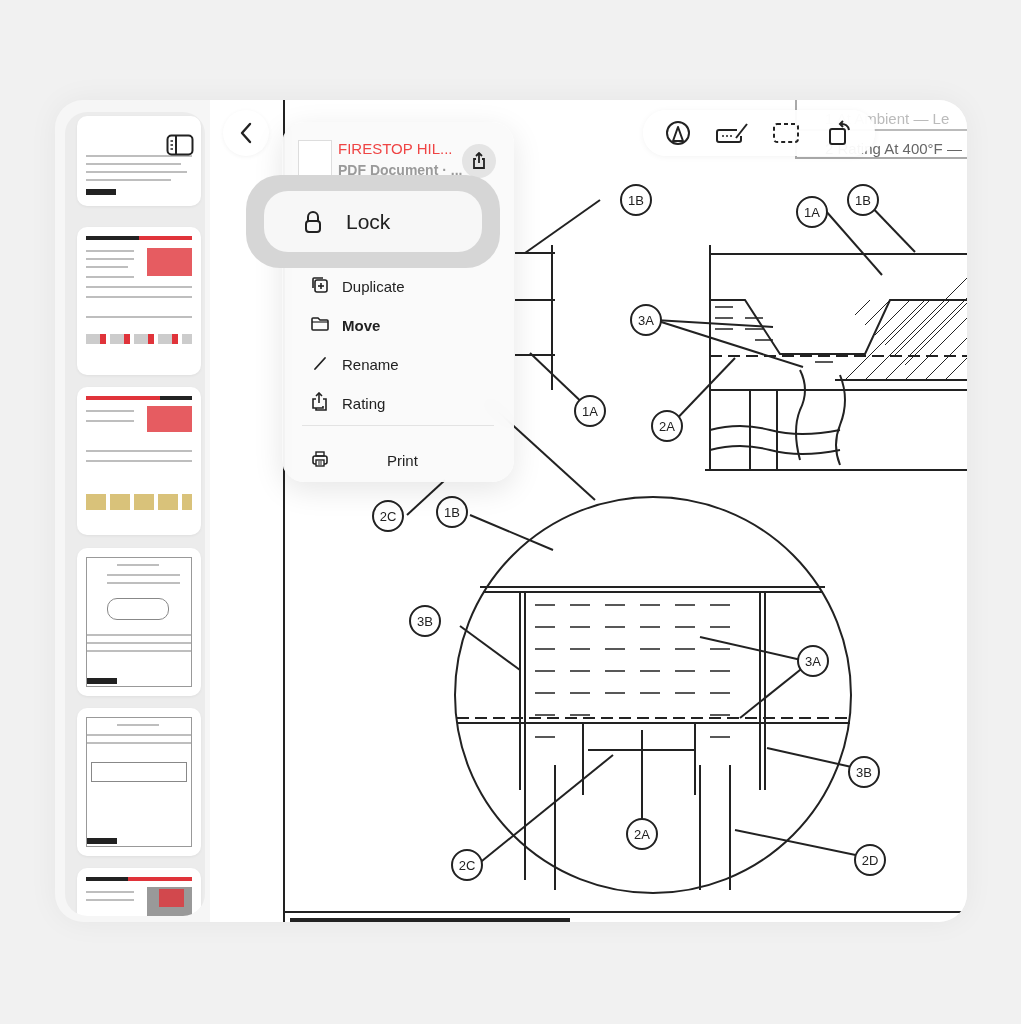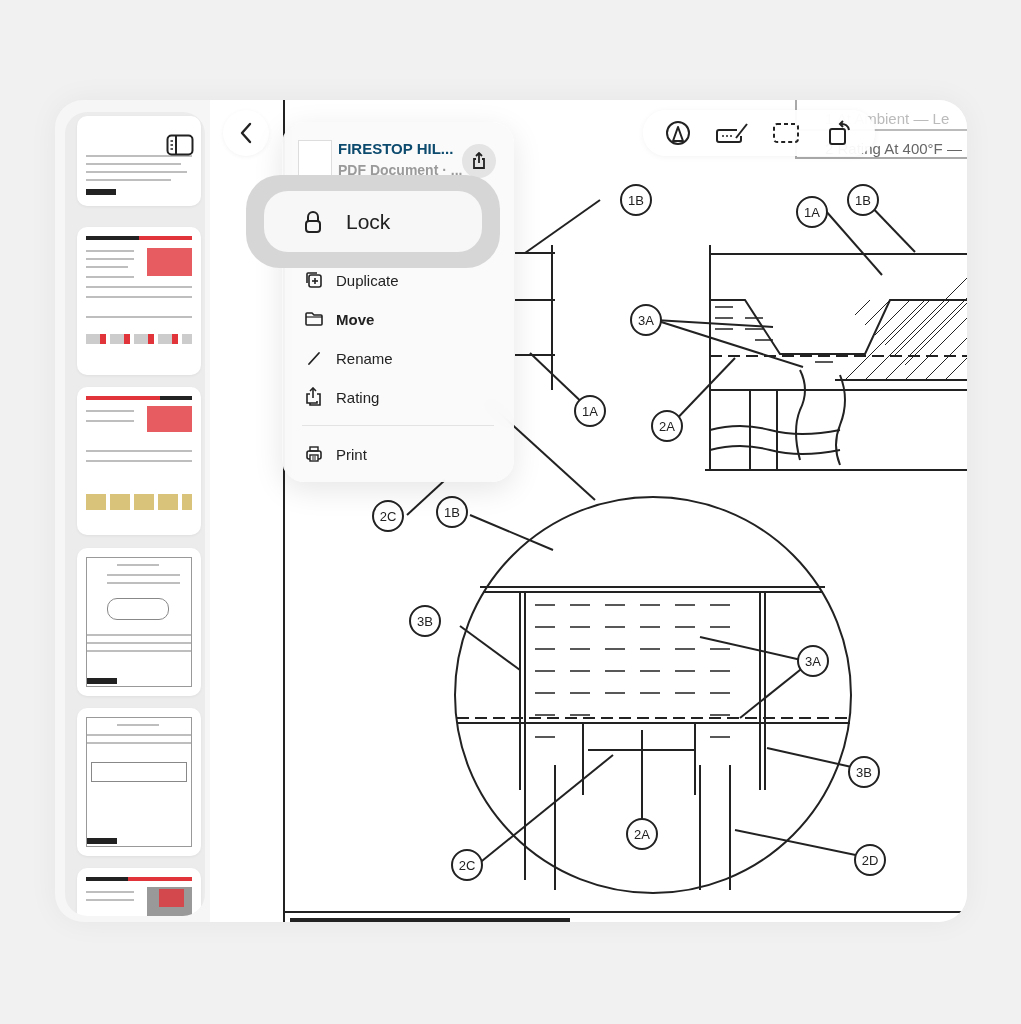--- a/index.html
+++ b/index.html
@@ -11,24 +11,24 @@
   .line { position:absolute; height:2px; background:#888; opacity:0.55; }
   .redbar { position:absolute; height:4px; }
   .sidebar-toggle { position:absolute; left:101px; top:22px; width:28px; height:22px; cursor:pointer; }
   .doc { position:absolute; left:155px; top:0; width:757px; height:822px; background:#fff; }
   .back-btn { position:absolute; left:168px; top:10px; width:46px; height:46px; border-radius:50%; background:#fff; display:flex; align-items:center; justify-content:center; box-shadow:0 1px 4px rgba(0,0,0,0.05); cursor:pointer; }
   .toolbar { position:absolute; left:588px; top:10px; width:232px; height:46px; background:rgba(255,255,255,0.95); border-radius:23px; display:flex; align-items:center; justify-content:space-around; padding:0 8px; box-sizing:border-box; box-shadow:0 1px 6px rgba(0,0,0,0.05); }
   .tool { width:34px; height:34px; display:flex; align-items:center; justify-content:center; cursor:pointer; }
   .popover { position:absolute; left:282px; top:122px; width:232px; height:360px; background:rgba(250,250,250,0.93); border-radius:22px; box-shadow:0 8px 30px rgba(0,0,0,0.10); backdrop-filter:blur(8px); }
   .pop-header { position:absolute; left:16px; top:14px; right:14px; height:50px; }
   .pop-thumb { position:absolute; left:0; top:4px; width:32px; height:42px; background:#fff; border:1px solid #ddd; }
-  .pop-title { position:absolute; left:40px; top:4px; font-weight:bold; font-size:15px; color:#0c4a6e; }
+  .pop-title { position:absolute; left:40px; top:4px; font-weight:normal; font-size:15px; color:#ef4444; }
   .pop-sub { position:absolute; left:40px; top:26px; font-size:14px; color:#9a9a9a;font-weight:bold; }
   .share-btn { position:absolute; right:4px; top:8px; width:34px; height:34px; border-radius:50%; background:#e4e4e4; display:flex; align-items:center; justify-content:center; cursor:pointer; }
-  .menu-item { position:absolute; left:22px; height:30px; display:flex; align-items:center; font-size:15px; color:#222; cursor:pointer; }
+  .menu-item { position:absolute; left:28px; height:30px; display:flex; align-items:flex-end; font-size:15px; color:#222; cursor:pointer; }
   .menu-item .ic { width:20px; height:20px; margin-right:12px; display:flex; align-items:center; justify-content:center; }
   .divider { position:absolute; left:20px; right:20px; top:303px; height:1px; background:#e3e3e3; }
   .lock-highlight { position:absolute; left:246px; top:175px; width:254px; height:93px; border-radius:34px; background:#d6d6d6; }
   .lock-inner { position:absolute; left:18px; top:16px; right:18px; bottom:16px; border-radius:24px; background:#f7f7f7; display:flex; align-items:center; padding-left:40px; cursor:pointer; }
   .lock-label { font-size:21px; color:#222; margin-left:24px;text-align:center; }
 </style>
 </head>
 <body>
 
 <div class="window">
@@ -307,21 +307,21 @@
         <svg width="18" height="20" viewBox="0 0 18 20">
           <path d="M5 7 H2 v9 h10 v-2" fill="none" stroke="#222" stroke-width="1.6"></path>
           <path d="M12 7 h3 v11 h-10 v-2" fill="none" stroke="#222" stroke-width="1.6"></path>
           <line x1="8" y1="1" x2="8" y2="11" stroke="#222" stroke-width="1.6"></line>
           <polyline points="5,4 8,1 11,4" fill="none" stroke="#222" stroke-width="1.6"></polyline>
         </svg>
       </span>
     <span>Rating</span>
   </div>
   <div class="divider"></div>
-  <div class="menu-item" style="top:317px;">
+  <div class="menu-item" style="top:317px;gap:45px;">
     <span class="ic">
         <svg width="18" height="18" viewBox="0 0 18 18">
           <rect x="2" y="6" width="14" height="8" rx="2" fill="none" stroke="#222" stroke-width="1.6"></rect>
           <rect x="5" y="2" width="8" height="4" fill="none" stroke="#222" stroke-width="1.4"></rect>
           <rect x="5" y="10" width="8" height="6" fill="#fff" stroke="#222" stroke-width="1.4"></rect>
           <line x1="7" y1="12" x2="11" y2="12" stroke="#222"></line>
           <line x1="7" y1="14" x2="11" y2="14" stroke="#222"></line>
         </svg>
       </span>
     <span>Print</span>

